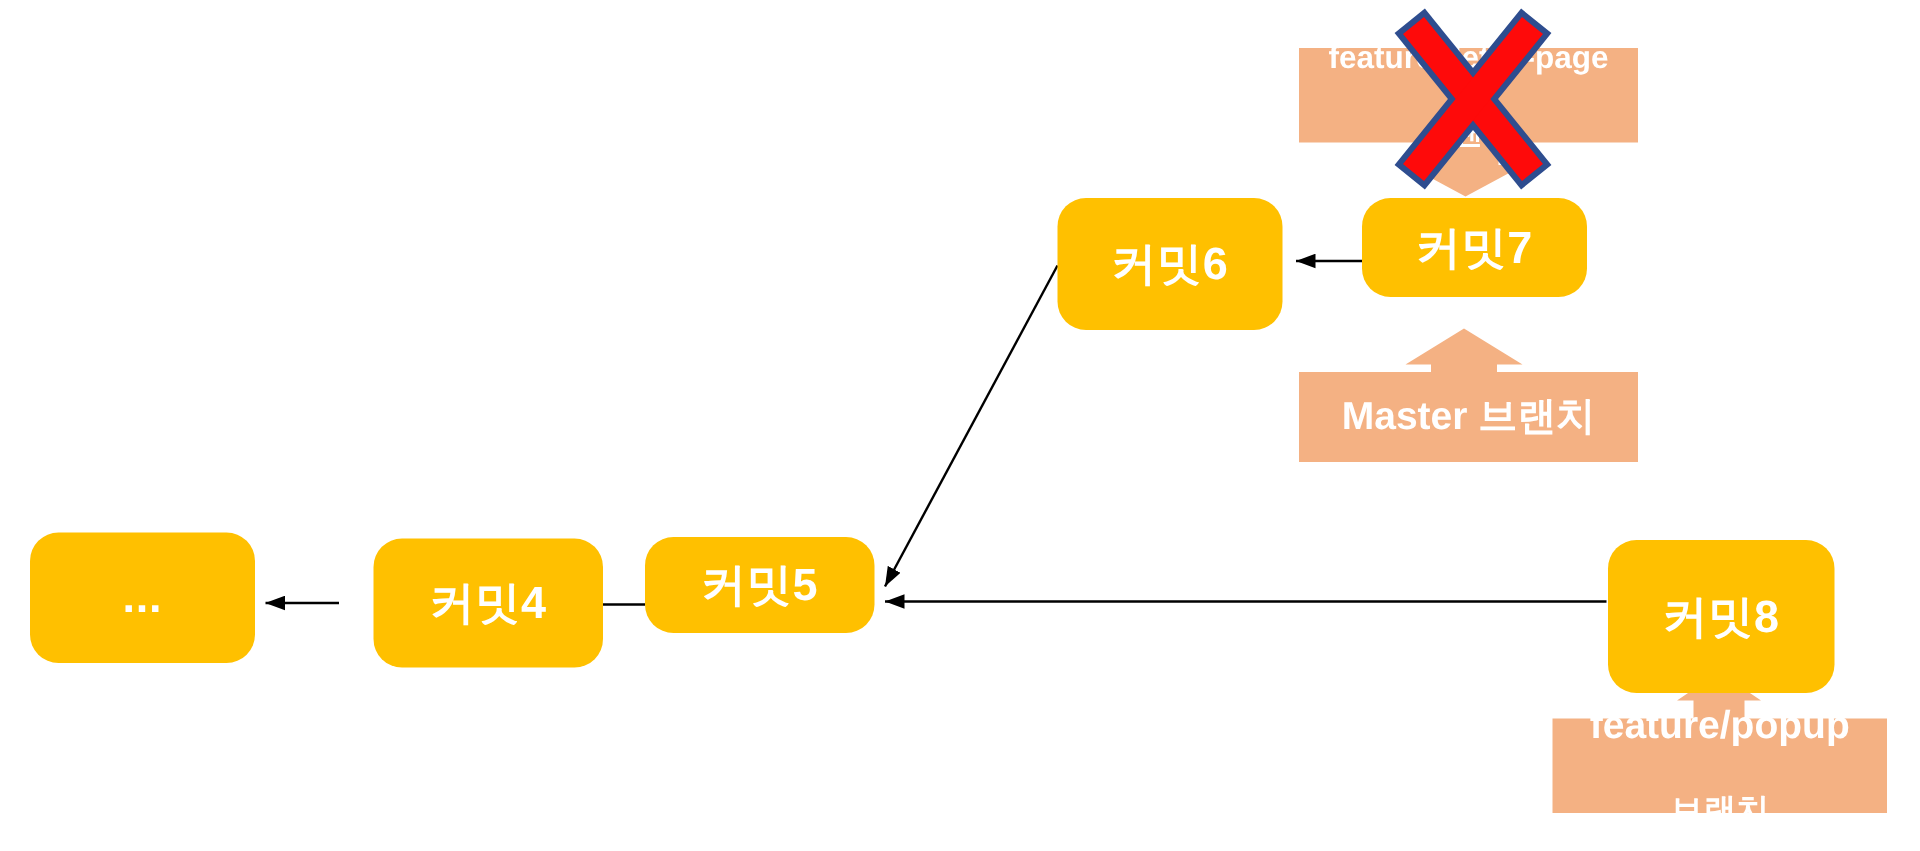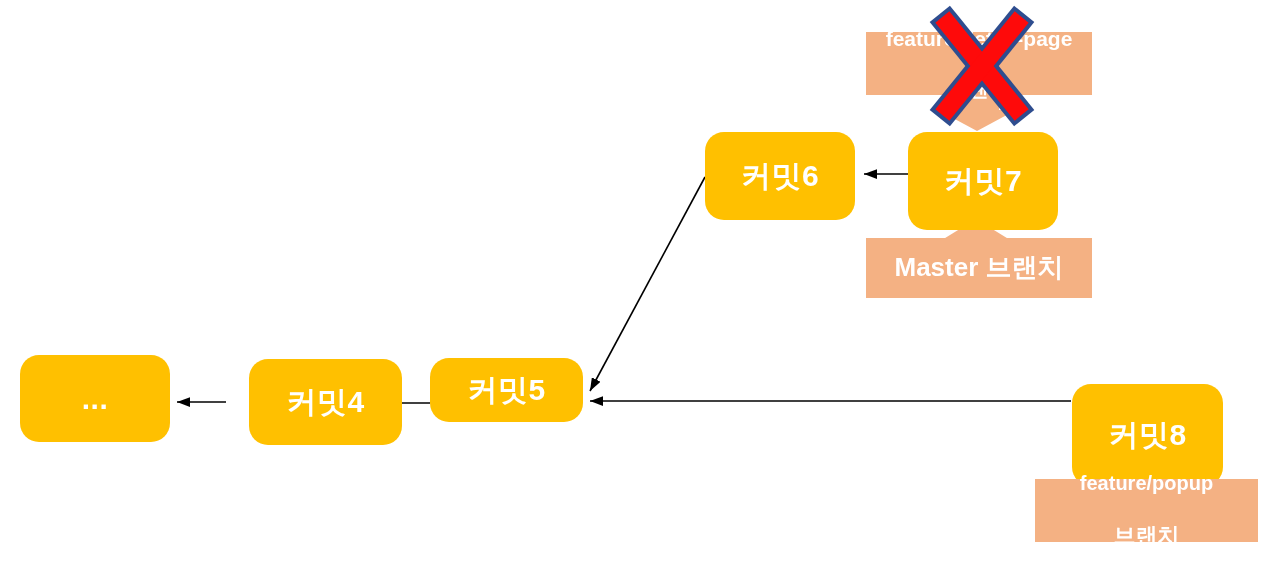--- a/index.html
+++ b/index.html
@@ -17,21 +17,21 @@
     color:var(--text-color,#FFFFFF); font-weight:bold; font-size:30px;
     letter-spacing:0.5px;
   }
   .branch-label {
     position:absolute; z-index:2;
     background:var(--label-fill,#F4B183);
     color:var(--text-color,#FFFFFF); font-weight:bold;
     display:flex; flex-direction:column; align-items:center; justify-content:center;
     text-align:center; line-height:1.15;
   }
-  .branch-label .l1 { font-size:20px; }
+  .branch-label .l1 { font-size:26px; }
   .branch-label .l2 { font-size:22px;margin-top:28px; }
   .deleted-label .l1 { font-size:21px; }
   .deleted-label .l2 { font-size:19px; }
   .master-label .l1 { font-size:26px; }
   .x-mark { position:absolute; left:920px; top:0px; z-index:3; }
 </style>
 </head>
 <body>
 
 <div class="canvas">
@@ -55,30 +55,30 @@
   </svg>
 
   <div class="commit" style="left:20px; top:355px; width:150px; height:87px;">...</div>
 
   <div class="commit" style="left:225px; top:359px; width:153px; height:86px;margin-left:24px;">커밋4</div>
 
   <div class="commit" style="left:430px; top:358px; width:153px; height:64px;">커밋5</div>
 
   <div class="commit" style="left:705px; top:132px; width:150px; height:88px;">커밋6</div>
 
-  <div class="commit" style="left:908px; top:132px; width:150px; height:98px;">커밋7</div>
+  <div class="commit" style="left:908px; top:132px; width:150px; height:66px;">커밋7</div>
 
-  <div class="commit" style="left:1072px; top:360px; width:151px; height:102px;margin-top:24px;">커밋8</div>
+  <div class="commit" style="left:1072px; top:360px; width:151px; height:102px;">커밋8</div>
 
   <div class="branch-label deleted-label" style="left:866px; top:32px; width:226px; height:63px;">
     <span class="l1">feature/detail-page</span>
     <span class="l2">브랜치</span>
   </div>
 
-  <div class="branch-label master-label" style="left:866px; top:238px; width:226px; height:60px;">
+  <div class="branch-label master-label" style="left:866px; top:248px; width:226px; height:60px;">
     <span class="l1">Master 브랜치</span>
   </div>
 
   <div class="branch-label" style="left:1035px; top:479px; width:223px; height:63px;">
     <span class="l1">feature/popup</span>
     <span class="l2">브랜치</span>
   </div>
 
   <svg class="x-mark" width="120" height="132" viewBox="0 0 120 132">
     <line x1="28" y1="24" x2="96" y2="108" stroke="#2E4D8F" stroke-width="26" stroke-linecap="square"></line>

